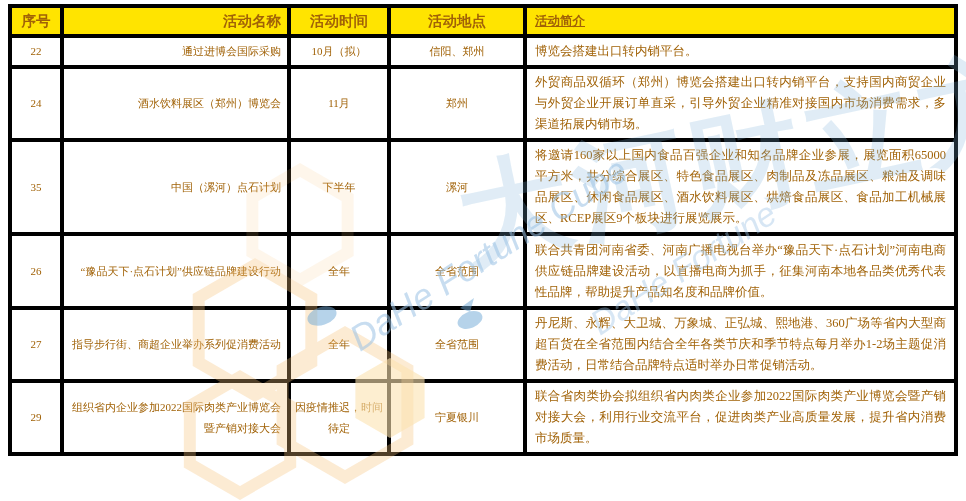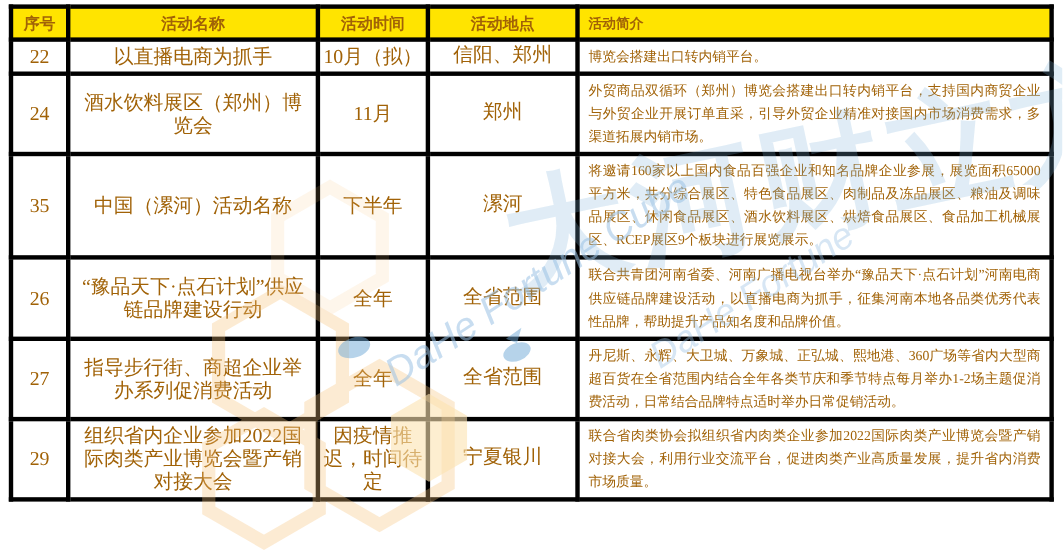--- a/index.html
+++ b/index.html
@@ -25,25 +25,25 @@
     word-break:break-all;
   }
   thead tr{height:30px;}
   th{
     font-family:"Liberation Sans","DejaVu Sans",sans-serif;
     font-weight:bold;
     font-size:14.5px;
     text-align:center;
     padding:2px;
   }
-  td{font-size:18px;line-height:21px;}
+  td{font-size:11px;line-height:21px;}
   .c-no{width:44px;text-align:center;padding:2px;}
-  .c-name{width:211px;text-align:center;padding:3px 6px;}
+  .c-name{width:211px;text-align:right;padding:3px 6px;}
   .c-time{width:92px;text-align:center;padding:3px 2px;}
-  .c-place{width:108px;text-align:center;padding:3px 12px;font-family:Liberation Mono, monospace;}
+  .c-place{width:108px;text-align:center;padding:3px 12px;}
   .c-desc{text-align:justify;padding:3px 8px;font-size:12.5px;}
   tbody tr:nth-child(1){height:28px;}
   tbody tr:nth-child(2){height:56px;}
   tbody tr:nth-child(3){height:56px;}
   tbody tr:nth-child(4){height:74px;}
   tbody tr:nth-child(5){height:70px;}
   tbody tr:nth-child(6){height:62px;}
   tbody tr:nth-child(7){height:58px;}
   tbody tr:nth-child(8){height:60px;}
   .watermark{
@@ -56,44 +56,44 @@
 
 <div class="page">
 
   <table class="activities">
     <thead>
       <tr>
         <th class="c-no" style="background: rgb(255, 228, 0);">序号</th>
         <th class="c-name" style="background: rgb(255, 228, 0);">活动名称</th>
         <th class="c-time" style="background: rgb(255, 228, 0);">活动时间</th>
         <th class="c-place" style="background: rgb(255, 228, 0);">活动地点</th>
-        <th class="c-desc" style="background: rgb(255, 228, 0);">活动简介</th>
+        <th class="c-desc" style="background: rgb(255, 228, 0); text-decoration: underline;">活动简介</th>
       </tr>
     </thead>
     <tbody>
   <tr>
     <td class="c-no">22</td>
-    <td class="c-name">以直播电商为抓手</td>
+    <td class="c-name">通过进博会国际采购</td>
     <td class="c-time">10月（拟）</td>
     <td class="c-place">信阳、郑州</td>
     <td class="c-desc">博览会搭建出口转内销平台。</td>
   </tr>
 
 
   <tr>
     <td class="c-no">24</td>
     <td class="c-name">酒水饮料展区（郑州）博览会</td>
     <td class="c-time">11月</td>
     <td class="c-place">郑州</td>
     <td class="c-desc">外贸商品双循环（郑州）博览会搭建出口转内销平台，支持国内商贸企业与外贸企业开展订单直采，引导外贸企业精准对接国内市场消费需求，多渠道拓展内销市场。</td>
   </tr>
 
   <tr>
     <td class="c-no">35</td>
-    <td class="c-name">中国（漯河）活动名称</td>
+    <td class="c-name">中国（漯河）点石计划</td>
     <td class="c-time">下半年</td>
     <td class="c-place">漯河</td>
     <td class="c-desc">将邀请160家以上国内食品百强企业和知名品牌企业参展，展览面积65000平方米，共分综合展区、特色食品展区、肉制品及冻品展区、粮油及调味品展区、休闲食品展区、酒水饮料展区、烘焙食品展区、食品加工机械展区、RCEP展区9个板块进行展览展示。</td>
   </tr>
 
   <tr>
     <td class="c-no">26</td>
     <td class="c-name">“豫品天下·点石计划”供应链品牌建设行动</td>
     <td class="c-time">全年</td>
     <td class="c-place">全省范围</td>

